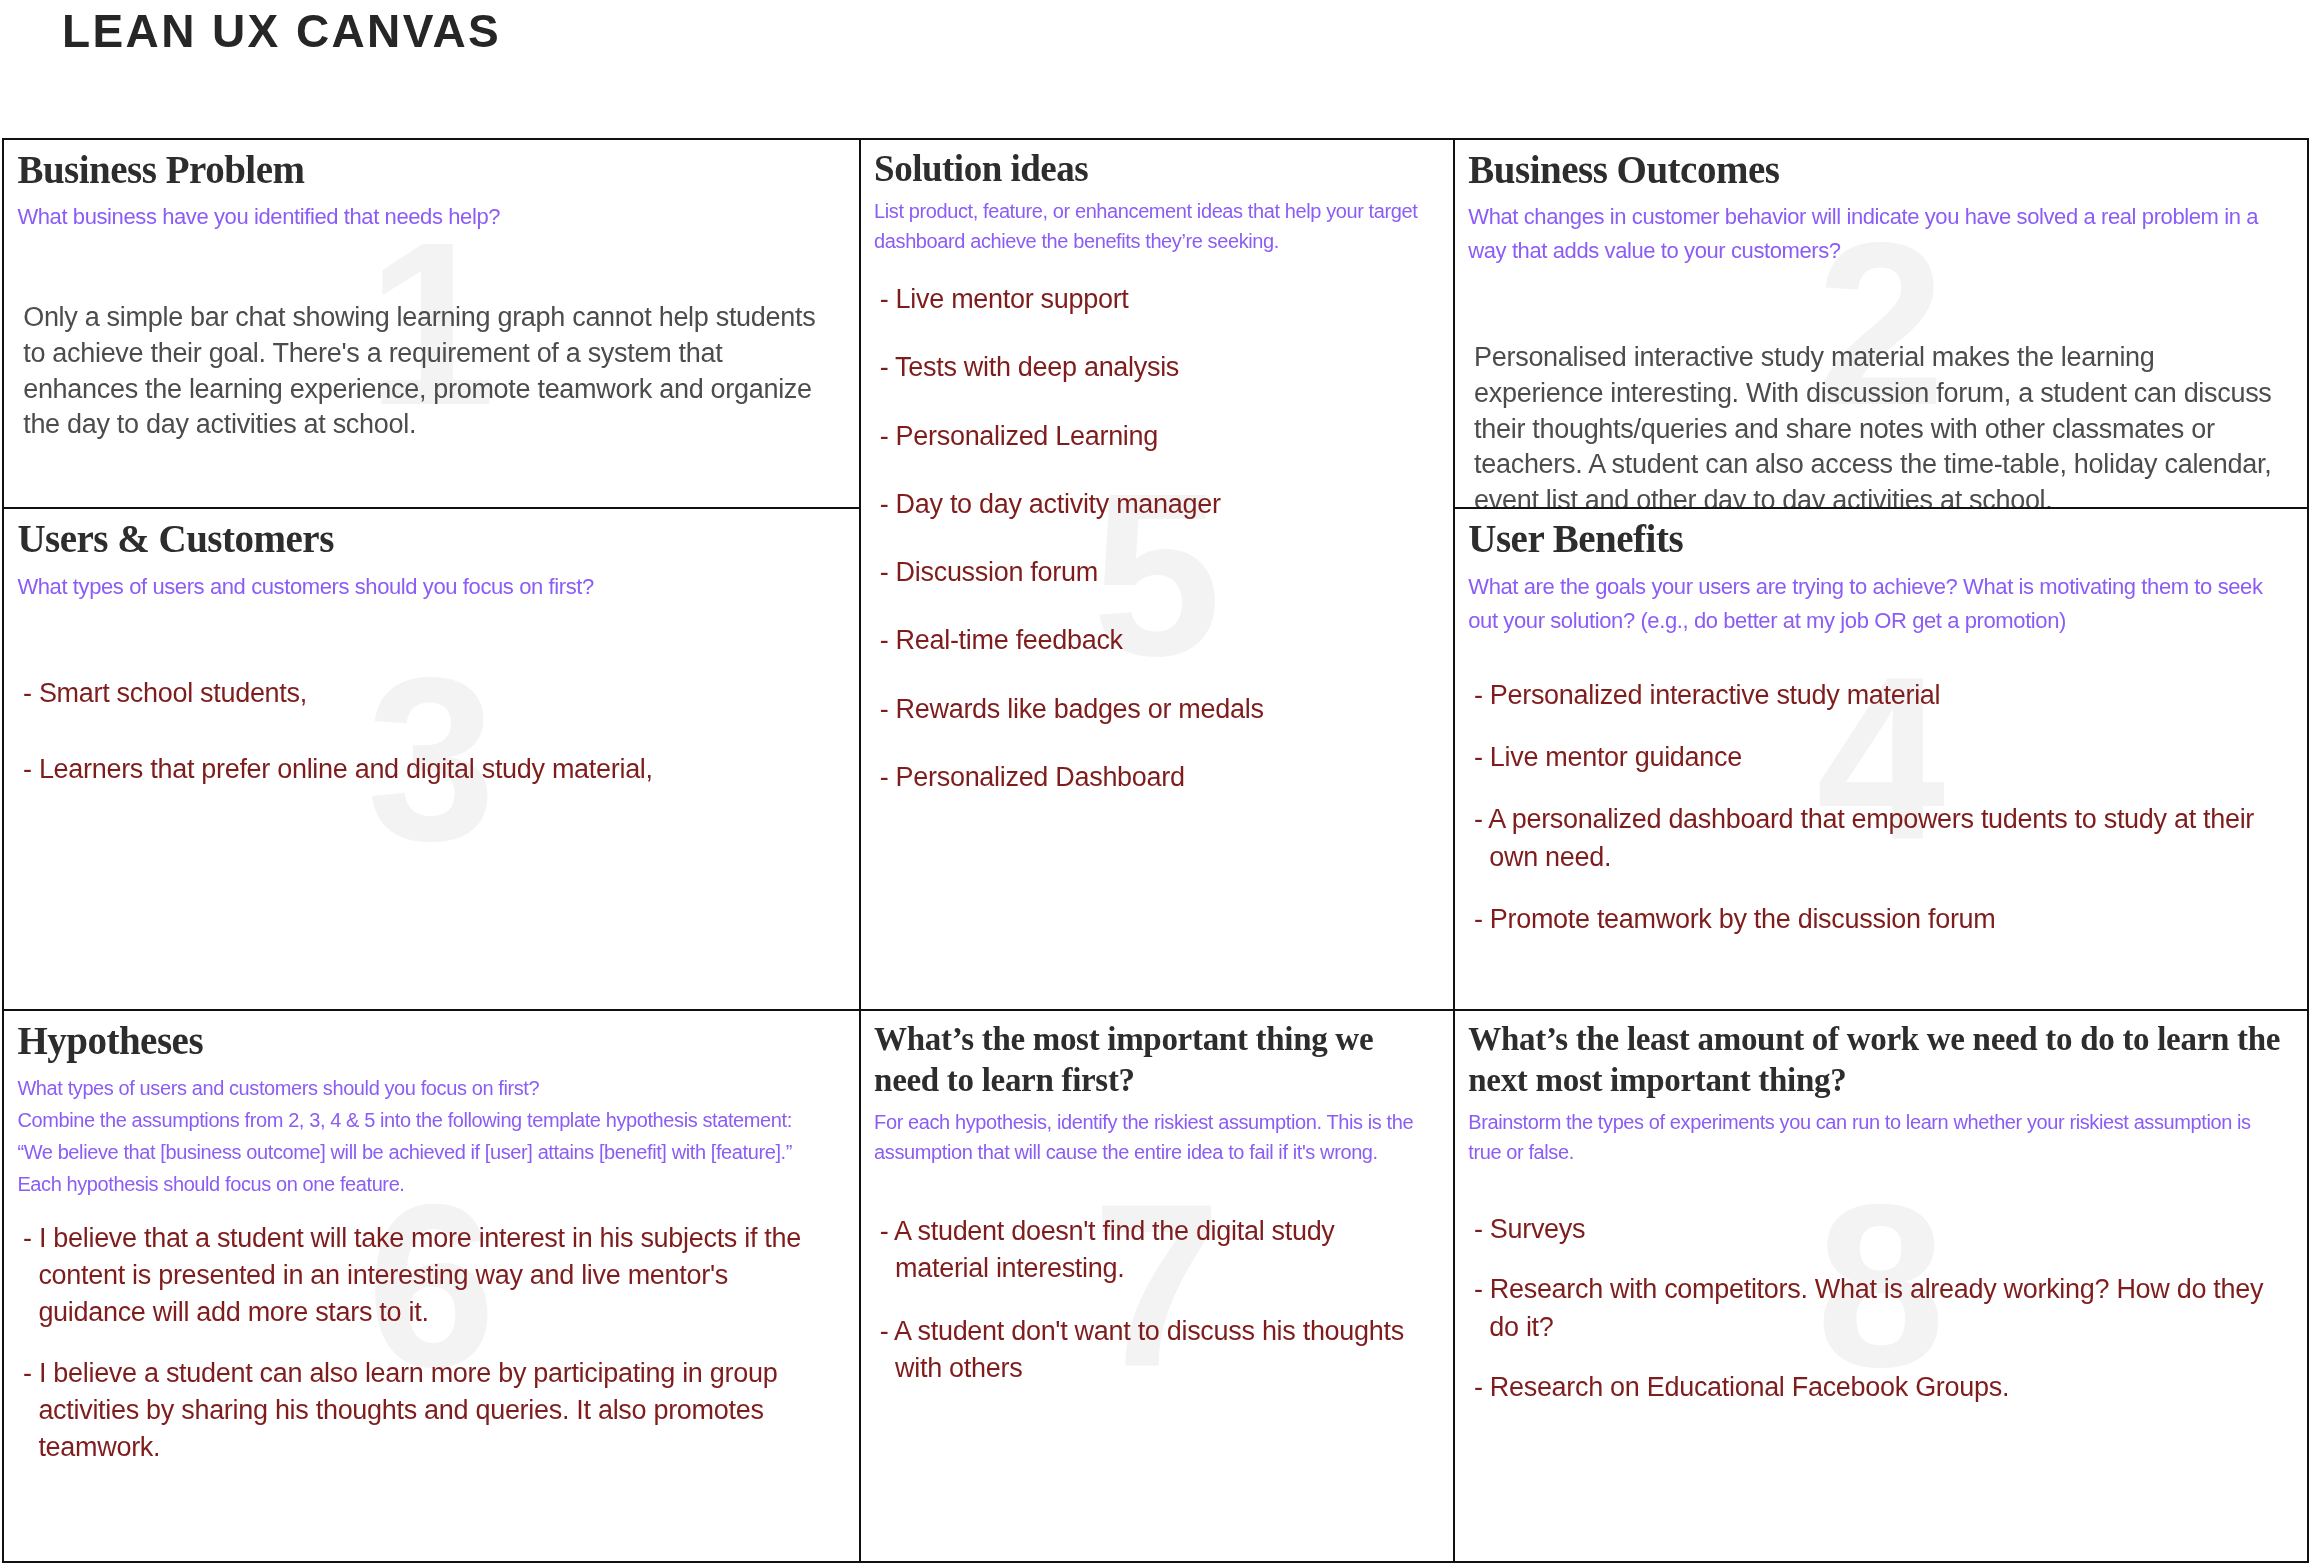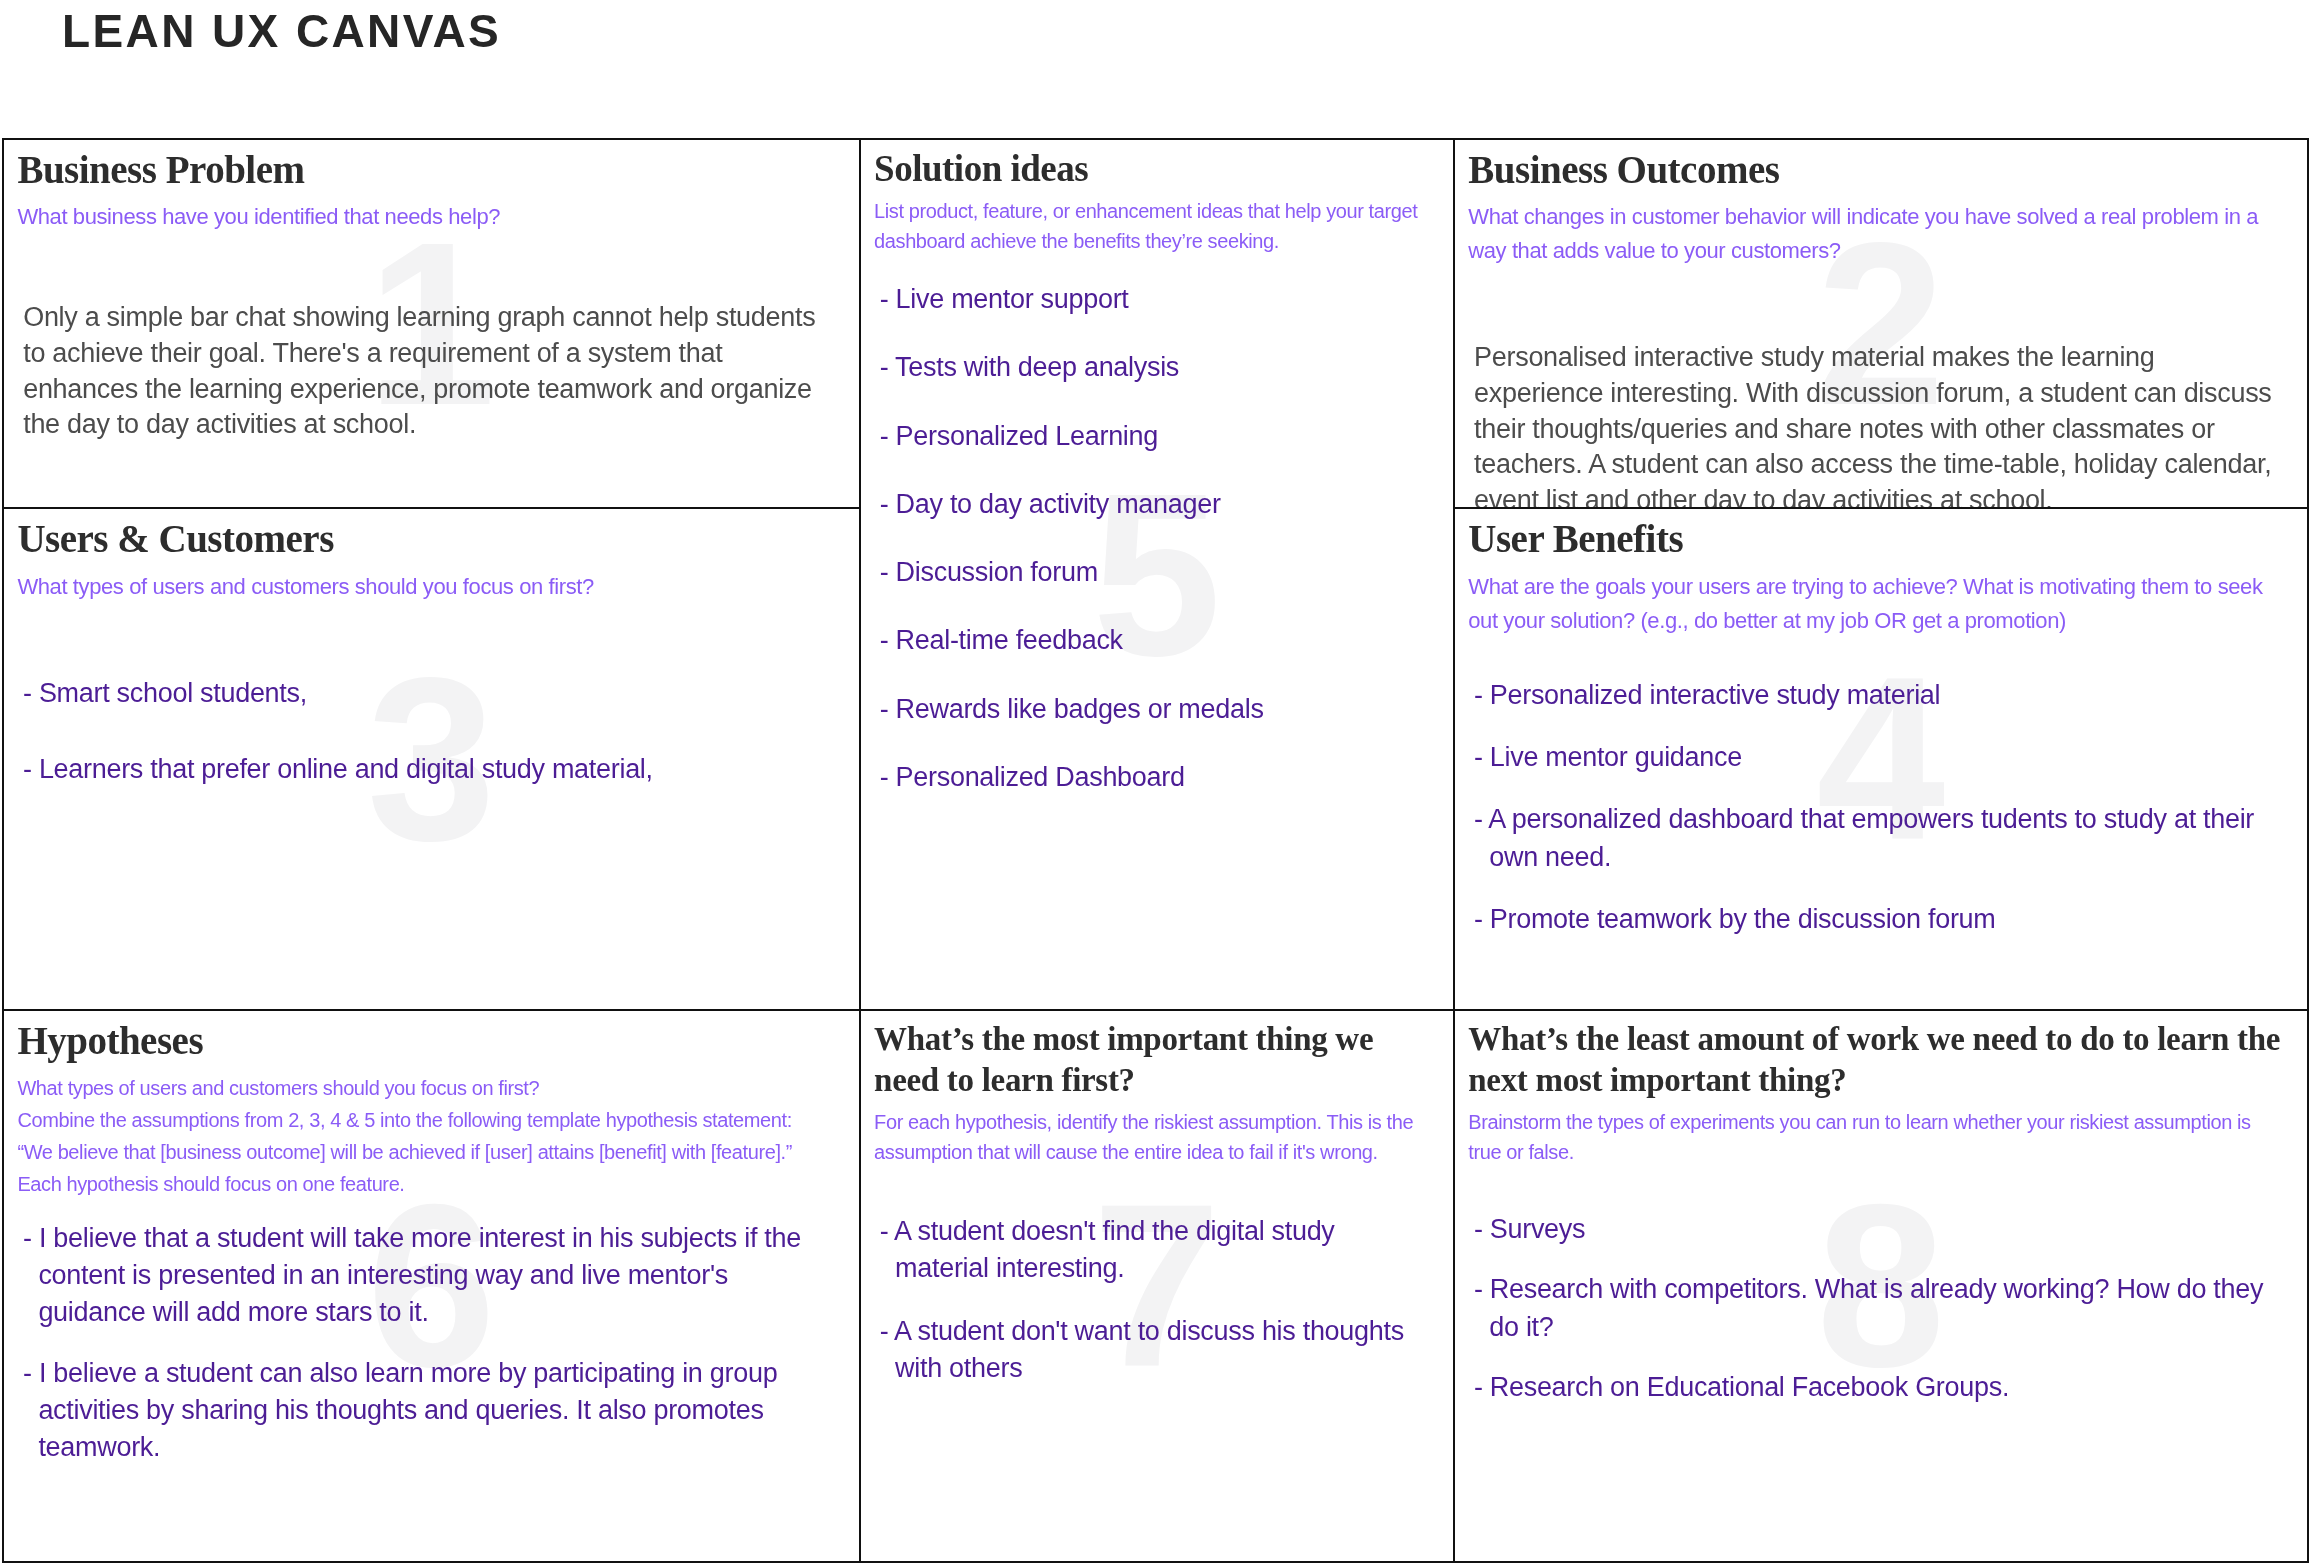--- a/index.html
+++ b/index.html
@@ -52,21 +52,21 @@
   }
   .sub.tight{font-size:20px;margin-top:5.8px;line-height:1.5;}
   .body{
     margin:0;font-size:27px;color:#4c4c4c;line-height:1.32;
     letter-spacing:-0.3px;padding-left:5.8px;
   }
   .bp-body{margin-top:66px;}
   .bo-body{margin-top:72px;}
   .list{margin:0;padding:0;}
   .item{
-    margin:0;font-size:27px;color:#4c1d95;line-height:1.38;
+    margin:0;font-size:27px;color:#7f1d1d;line-height:1.38;
     letter-spacing:-0.3px;
     padding-left:21px;text-indent:-15.4px;
   }
   .mt-uc{margin-top:71px;}   .mb-uc{margin-bottom:39px;}
   .mt-sol{margin-top:25px;}  .mb-sol{margin-bottom:31px;}
   .mt-ub{margin-top:39px;}   .mb-ub{margin-bottom:25px;}
   .mt-hyp{margin-top:21px;}  .mb-hyp{margin-bottom:23px;}
   .mt-learn{margin-top:46px;}.mb-learn{margin-bottom:25px;}
   .mt-least{margin-top:44px;}.mb-least{margin-bottom:23px;}
 </style>

